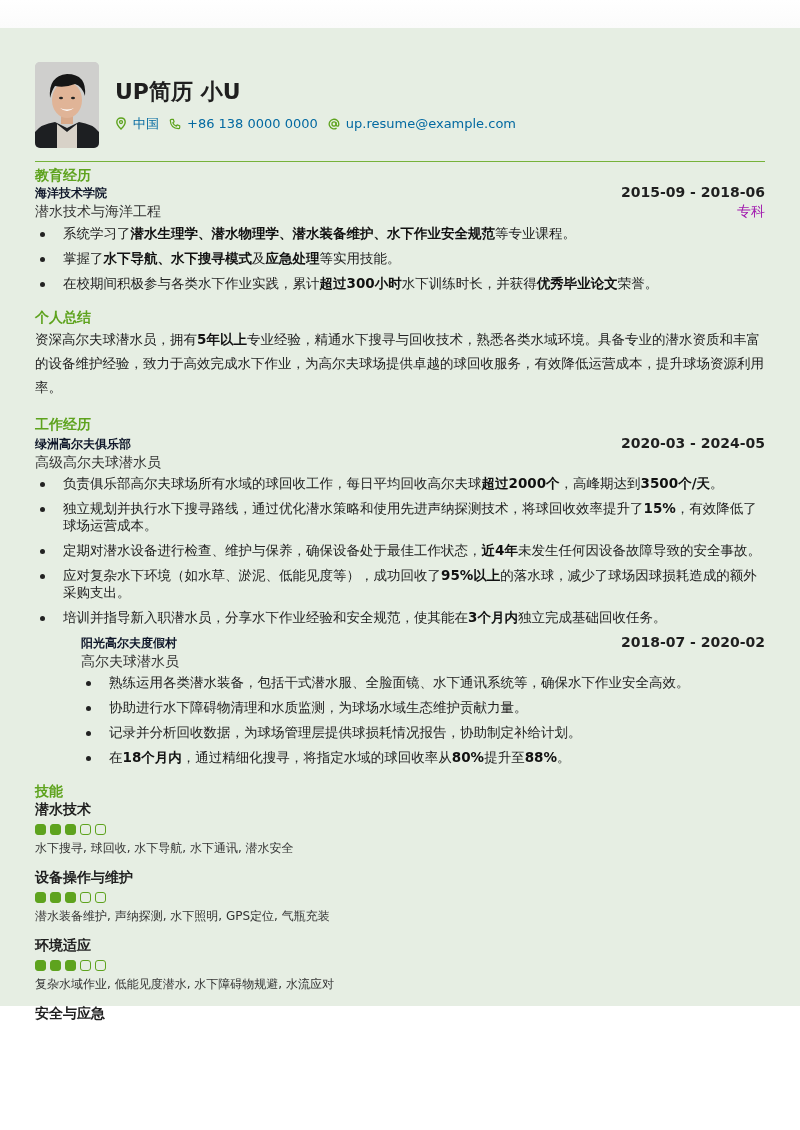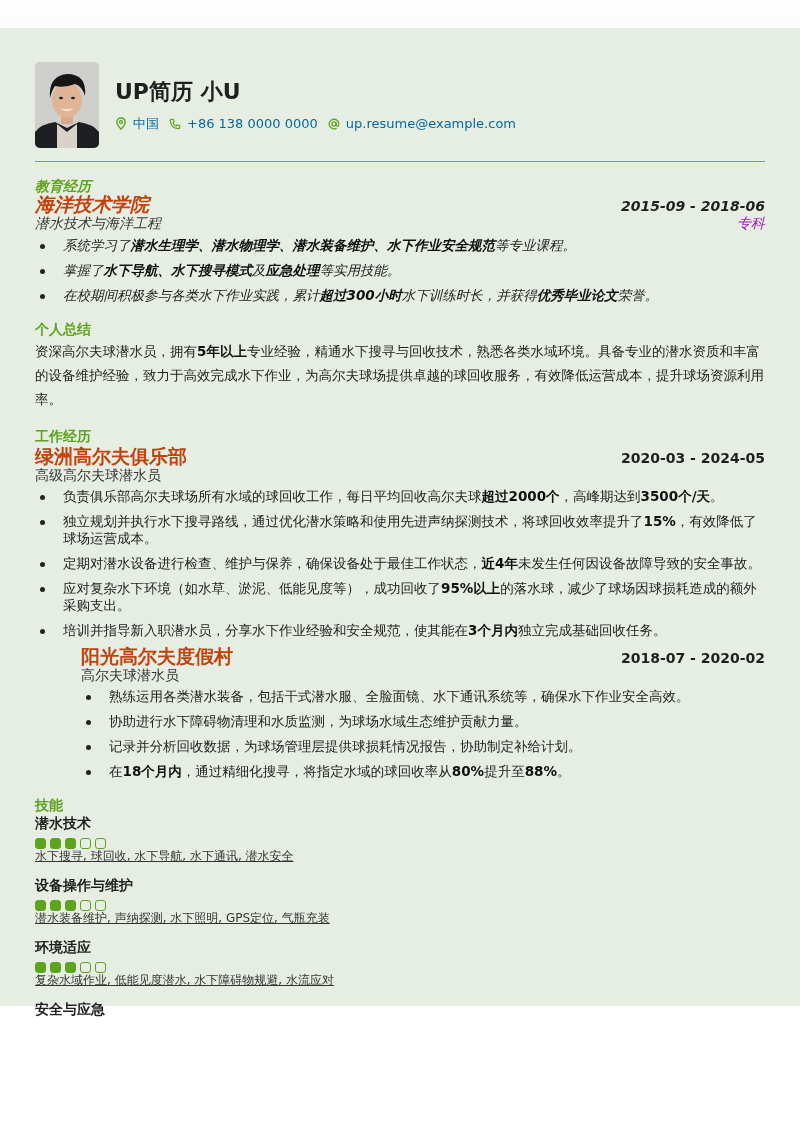--- a/index.html
+++ b/index.html
@@ -44,30 +44,30 @@
       font-size: 13px; color: #0369a1;
     }
     .contact-item { display: flex; align-items: center; margin-right: 10px; }
     .contact-item svg { margin-right: 6px; }
     .divider {
       margin-top: 13px;
       height: 1px; background: #76b23a;
       width: 730px;
     }
     .section { margin-top: 16px; }
-    .section.first { margin-top: 15px; font-style: italic; }
+    .section.first { margin-top: 4px; }
     .section-title {
       color: #5ea31e;
       font-size: 14px;
       font-weight: bold;
       line-height: 18px;
     }
     .row-between { display: flex; justify-content: space-between; align-items: baseline; }
     .org {
-      font-size: 19px; font-weight: bold; color: #c2410c; line-height: 18px;
+      font-size: 12px; font-weight: bold; color: #0f172a; line-height: 18px;
     }
     .date { font-size: 14px; font-weight: bold; color: #1f1f1f; }
     .sub { font-size: 14px; color: #333; line-height: 18px; }
     .sub-right { font-size: 14px; color: #a21caf; }
     ul.bullets { list-style: none; margin-top: 4px; }
     ul.bullets li {
       position: relative;
       padding-left: 28px;
       font-size: 13.5px;
       line-height: 17px;
@@ -93,21 +93,21 @@
     .skill + .skill { margin-top: 12px; }
     .skill-name { font-size: 14px; font-weight: bold; color: #1f1f1f; line-height: 18px; }
     .dots { display: flex; margin-top: 6px; }
     .dot {
       width: 11px; height: 11px; border-radius: 3px;
       margin-right: 4px;
       border: 1.6px solid #5ea31e;
       background: transparent;
     }
     .dot.filled { background: #5ea31e; }
-    .skill-tags { font-size: 12px; color: #333; line-height: 15px; text-decoration: underline; }
+    .skill-tags { font-size: 12px; color: #333; margin-top: 6px; line-height: 15px; }
   </style>
 </head>
 <body>
 
 <div class="top-strip"></div>
 
 <div class="page">
 
   <div class="header">
     <div class="photo">

